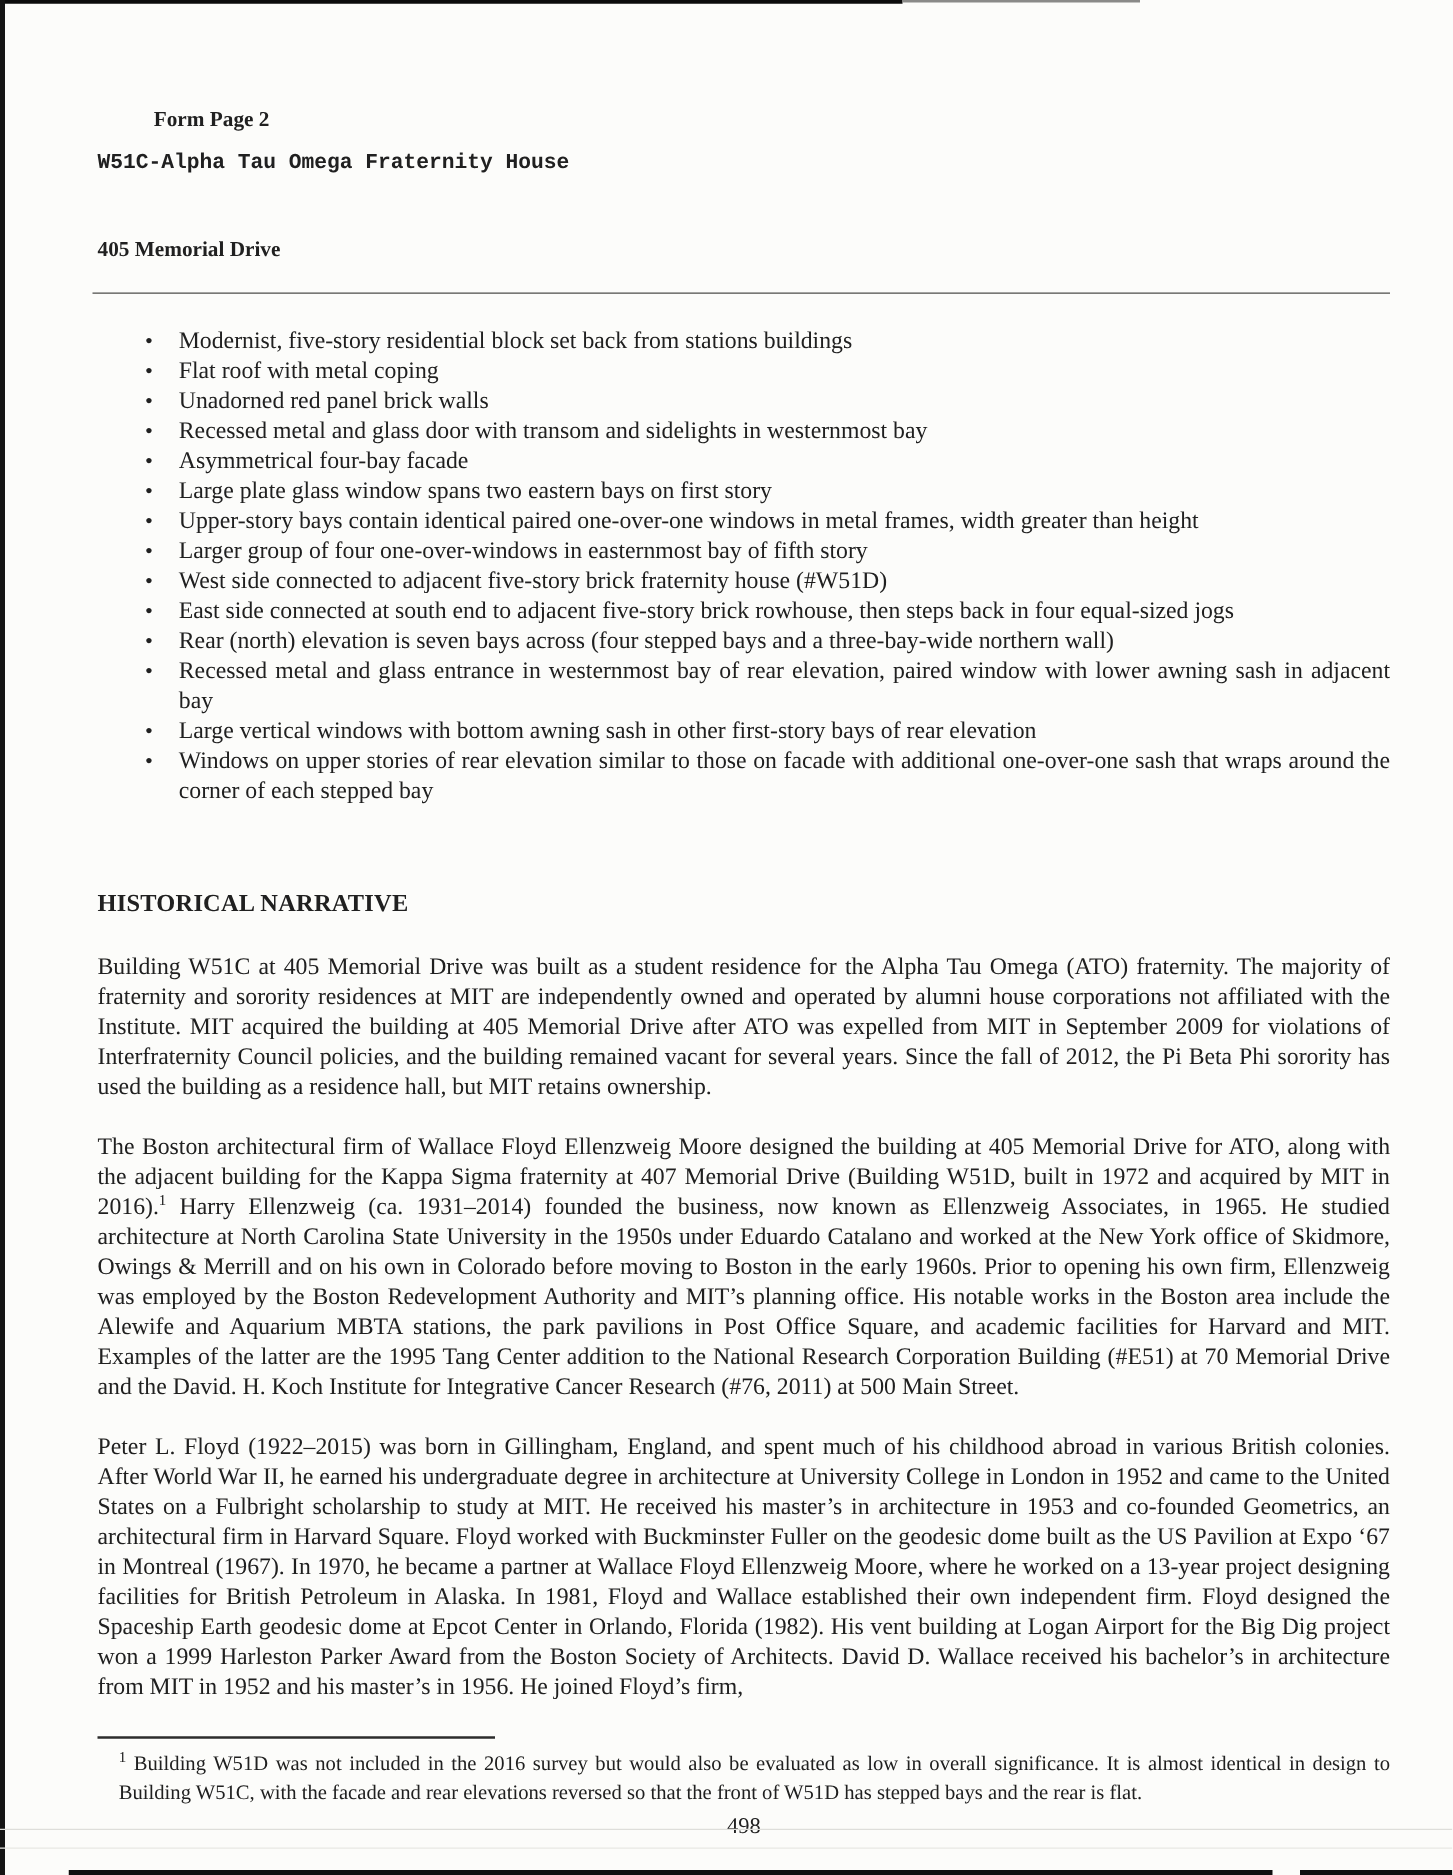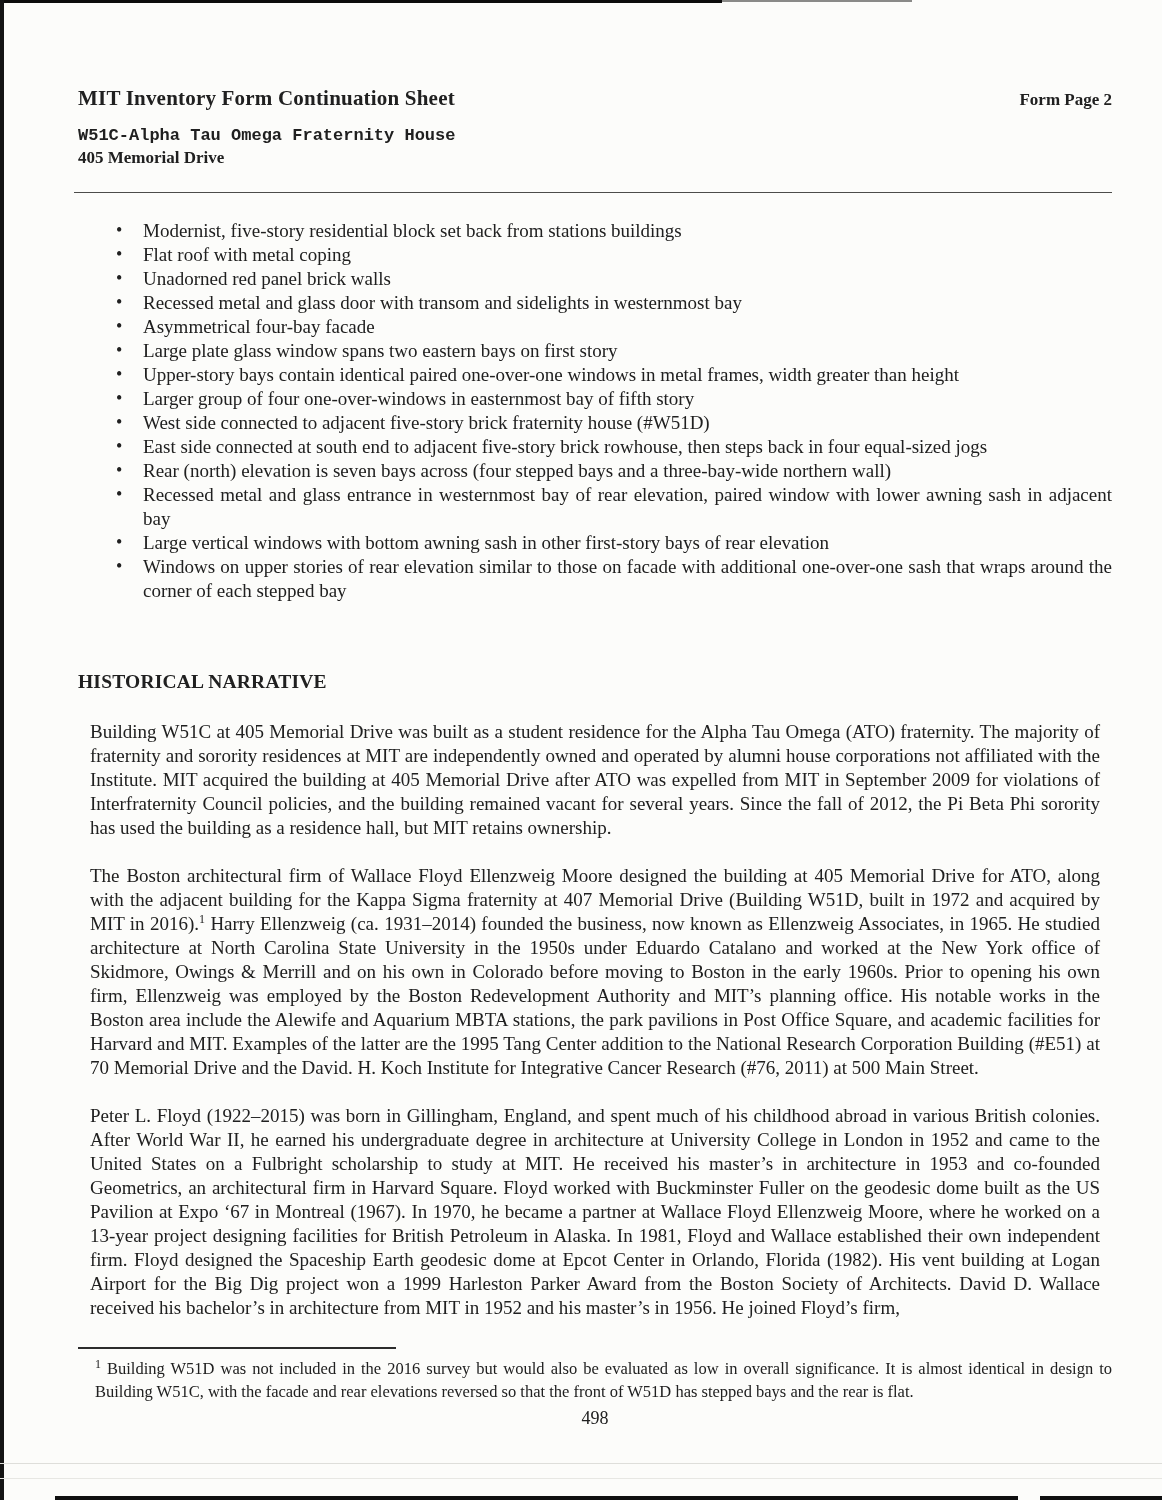--- a/index.html
+++ b/index.html
@@ -45,20 +45,21 @@
   }
   .form-page {
     font-size: 17px;
     font-weight: bold;
     margin-left: 45px;
   }
   .subhead {
     font-size: 17px;
     font-weight: bold;
     line-height: 22px;
+    margin-top: 47px;
   }
   .subhead.first { margin-top: 14px; font-family: Liberation Mono, monospace; }
   .header-rule {
     border: none;
     border-top: 1.5px solid #4c4c4a;
     margin: 23px 0 0 -4px;
   }
 
   h2.section-heading {
     margin: 0;
@@ -83,21 +84,21 @@
   ul.desc-list li::before {
     content: "\2022";
     position: absolute;
     left: 1px;
     top: -1px;
     font-size: 18px;
   }
 
   .narrative h2 { margin-top: 68px; }
   .narrative p {
-    margin: 12px;
+    margin: 0;
     font-size: 19px;
     line-height: 24px;
     text-align: justify;
   }
   .narrative p.first-para { margin-top: 27px; }
   .narrative p + p { margin-top: 24px; }
 
   sup {
     font-size: 12px;
     line-height: 0;
@@ -130,21 +131,20 @@
   <div class="artifact left-strip"></div>
   <div class="artifact faint-line-a"></div>
   <div class="artifact faint-line-b"></div>
   <div class="artifact bottom-bar-a"></div>
   <div class="artifact bottom-bar-b"></div>
 
   <div class="page">
 
     <header>
       <div class="header-row">
-        <h1 class="doc-title">MIT Inventory Form Continuation Sheet</h1>
         <div class="form-page">Form Page 2</div>
       </div>
       <div class="subhead first">W51C-Alpha Tau Omega Fraternity House</div>
       <div class="subhead">405 Memorial Drive</div>
     </header>
 
     <hr class="header-rule">
 
     <section class="description">
       <ul class="desc-list">

